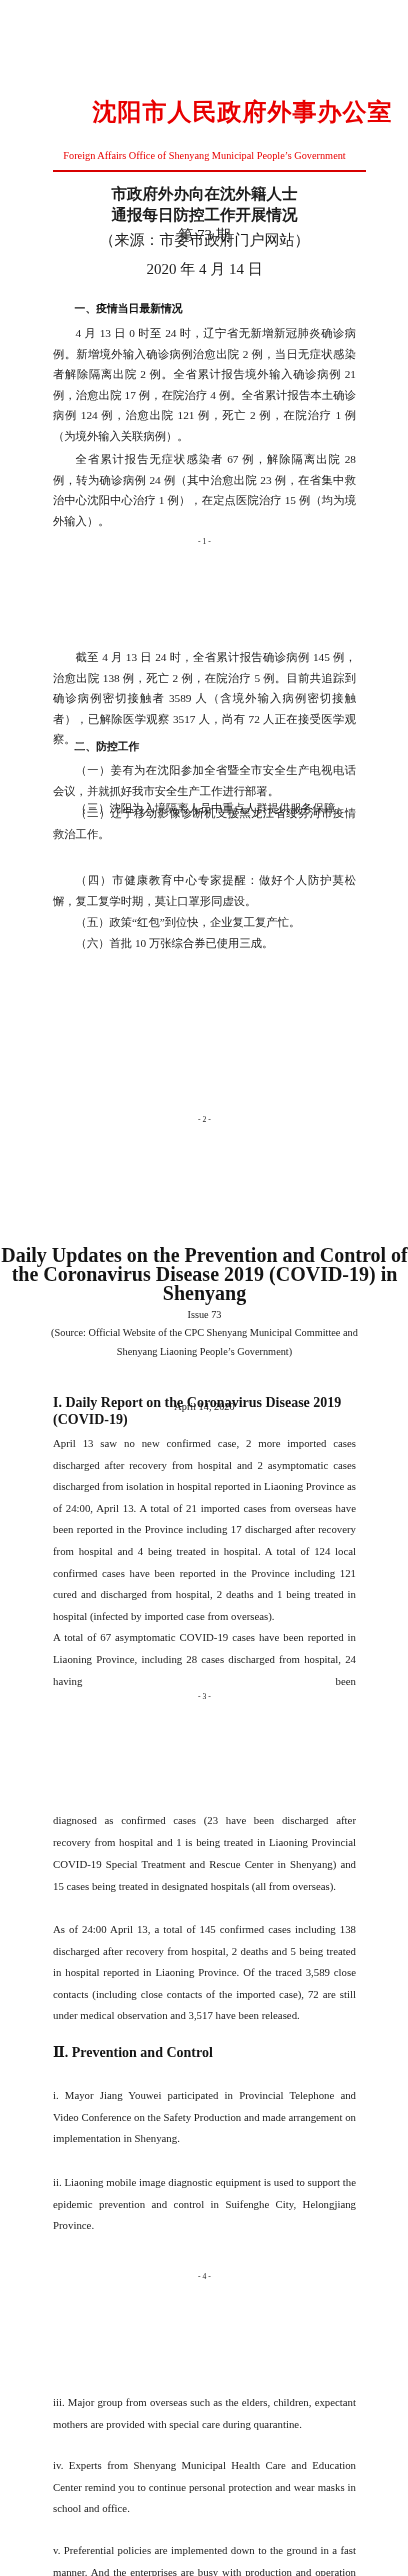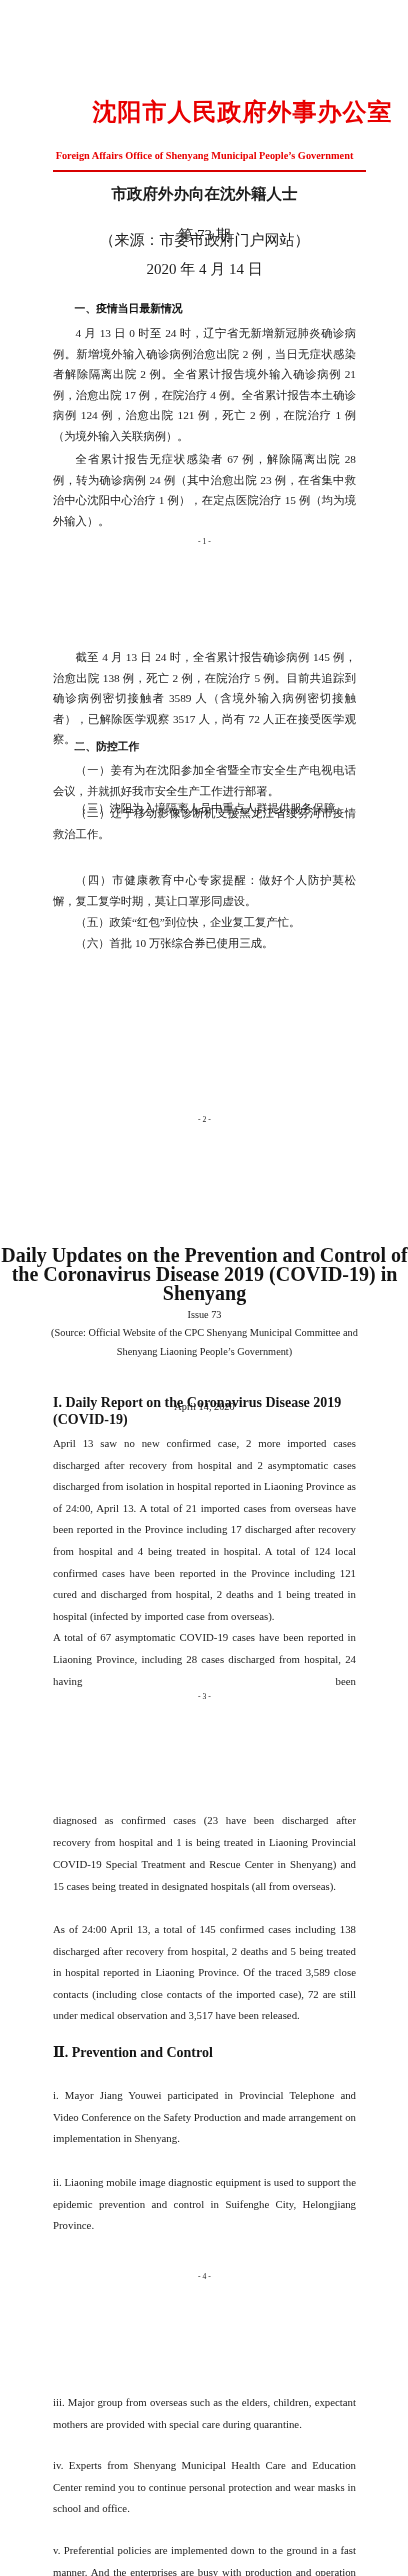--- a/index.html
+++ b/index.html
@@ -1,21 +1,21 @@
 <!DOCTYPE html>
 <html style="font-size:8.2px"><head>
 <meta charset="utf-8">
 <style>
   html,body{margin:0;padding:0;background:#ffffff;}
   #canvas{position:relative;width:409px;height:2890px;background:#ffffff;margin:0 auto;
           font-family:"Liberation Serif","DejaVu Serif",serif;color:#1c1c1c;overflow:hidden;}
   .abs{position:absolute;left:53px;width:303px;}
   .center{position:absolute;left:0;width:409px;text-align:center;}
   .org-zh{top:97px;font-size:24px;line-height:31px;font-weight:bold;color:#e80000;letter-spacing:1px;margin-left:38px;}
-  .org-en{top:148px;font-size:10.3px;line-height:15.5px;font-weight:bold;color:#e80000;}
+  .org-en{top:148px;font-size:10.3px;line-height:15.5px;font-weight:normal;color:#e80000;}
   .rule{position:absolute;top:170px;left:53px;width:313px;height:2.1px;background:#d80000;}
   .zh-title{font-size:15.5px;line-height:21.6px;font-weight:bold;}
   .t1{top:183px;} .t2{top:204px;}
   .meta{font-size:15px;line-height:13.4px;}
   .issue{top:229px;} .src{top:234px;} .date{top:263px;}
   .zh-h{position:absolute;left:53px;width:303px;font-family:"Liberation Sans","DejaVu Sans",sans-serif;
         font-weight:bold;font-size:10.8px;line-height:15.5px;text-indent:2em;color:#111;}
   .sec1{top:301px;} .sec2{top:739px;}
   .zh-body{font-size:11.3px;line-height:20.6px;text-align:justify;text-indent:2em;color:#1c1c1c;}
   .p1{top:323px;} .p2{top:449px;} .p3{top:647px;}
@@ -40,20 +40,21 @@
 </head>
 <body>
 
 <div id="canvas">
 
   <div class="center org-zh">沈阳市人民政府外事办公室</div>
   <div class="center org-en">Foreign Affairs Office of Shenyang Municipal People’s Government</div>
   <div class="rule"></div>
 
   <div class="center zh-title t1">市政府外办向在沈外籍人士</div>
+  <div class="center zh-title t2">通报每日防控工作开展情况</div>
   <div class="center meta issue">第 73 期</div>
   <div class="center meta src">（来源：市委市政府门户网站）</div>
   <div class="center meta date">2020 年 4 月 14 日</div>
 
   <div class="zh-h sec1">一、疫情当日最新情况</div>
   <div class="abs zh-body p1">4 月 13 日 0 时至 24 时，辽宁省无新增新冠肺炎确诊病例。新增境外输入确诊病例治愈出院 2 例，当日无症状感染者解除隔离出院 2 例。全省累计报告境外输入确诊病例 21 例，治愈出院 17 例，在院治疗 4 例。全省累计报告本土确诊病例 124 例，治愈出院 121 例，死亡 2 例，在院治疗 1 例（为境外输入关联病例）。</div>
   <div class="abs zh-body p2">全省累计报告无症状感染者 67 例，解除隔离出院 28 例，转为确诊病例 24 例（其中治愈出院 23 例，在省集中救治中心沈阳中心治疗 1 例），在定点医院治疗 15 例（均为境外输入）。</div>
   <div class="marker m1">- 1 -</div>
 
   <div class="abs zh-body p3">截至 4 月 13 日 24 时，全省累计报告确诊病例 145 例，治愈出院 138 例，死亡 2 例，在院治疗 5 例。目前共追踪到确诊病例密切接触者 3589 人（含境外输入病例密切接触者），已解除医学观察 3517 人，尚有 72 人正在接受医学观察。</div>

